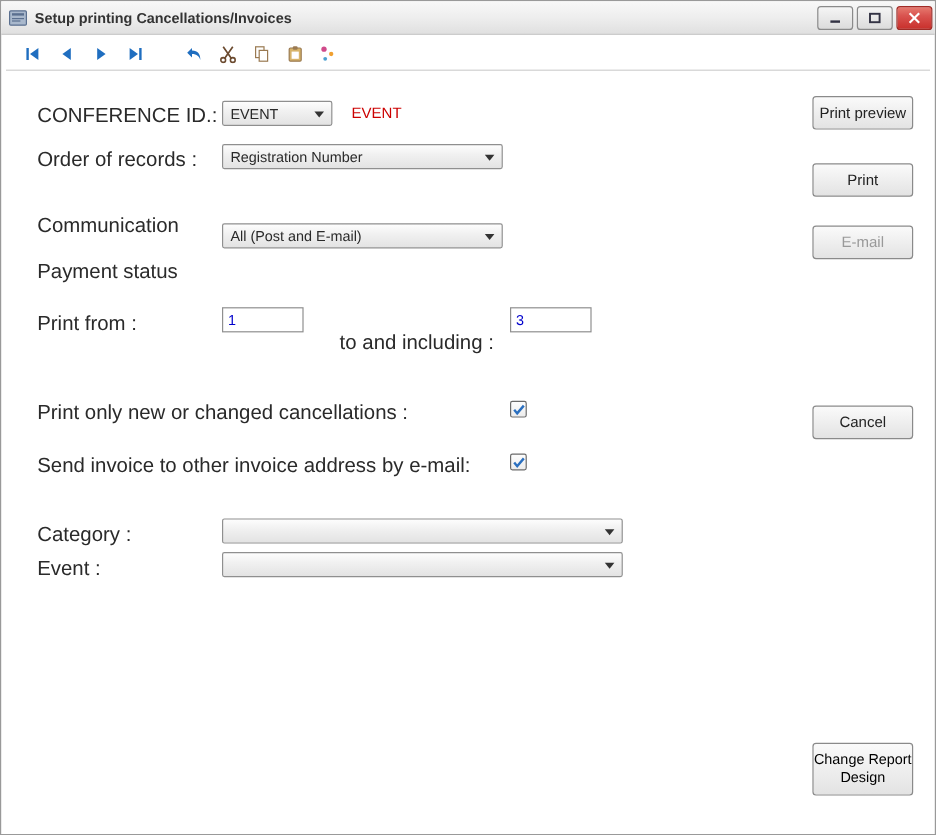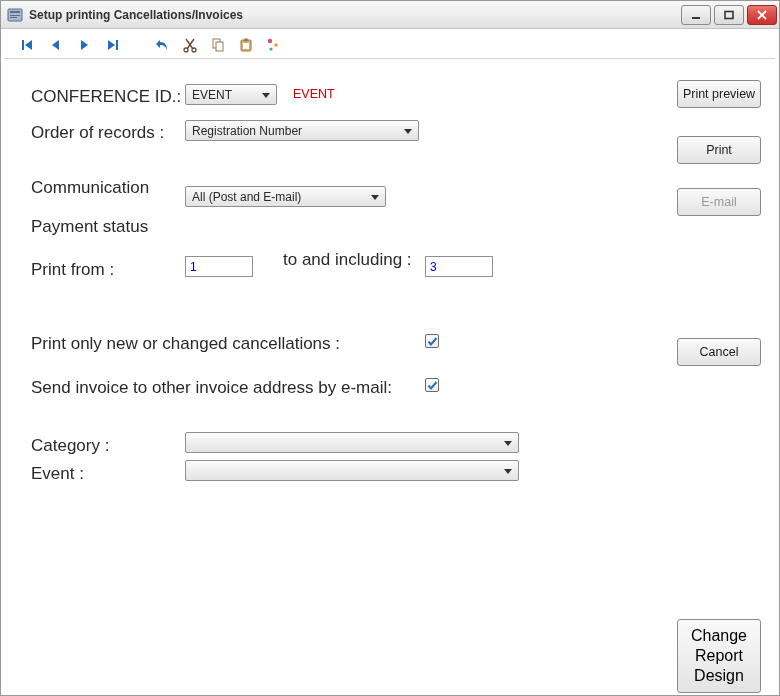--- a/index.html
+++ b/index.html
@@ -145,21 +145,21 @@
     .btn-right.disabled { color: #999; cursor: default; }
     .btn-big {
       position: absolute;
       left: 672px;
       width: 84px;
       padding: 6px 0;
       border: 1px solid #8a8a8a;
       border-radius: 3px;
       background: linear-gradient(to bottom, #fafafa, #e3e3e3);
       text-align: center;
-      font-size: 16px;
+      font-size: 12px;
       line-height: 1.25;
       cursor: pointer;
     }
 
     .pos { position: absolute; }
   </style>
 </head>
 <body>
 
 <div class="titlebar">
@@ -262,29 +262,29 @@
     <span>EVENT</span>
   </div>
   <span class="red-label pos" style="left:288px; top:25px">EVENT</span>
 
   <span class="label pos" style="left:26px; top:61px">Order of records :</span>
   <div class="select-like pos" style="left:180px; top:58px; width:234px">
     <span>Registration Number</span>
   </div>
 
   <span class="label pos" style="left:26px; top:116px">Communication</span>
-  <div class="select-like pos" style="left:180px; top:124px; width:201px">
+  <div class="select-like pos" style="left:180px; top:124px; width:234px">
     <span>All (Post and E-mail)</span>
   </div>
 
   <span class="label pos" style="left:26px; top:155px">Payment status</span>
 
   <span class="label pos" style="left:26px; top:198px">Print from :</span>
   <input class="text-input pos" style="left: 180px; top: 194px; width: 68px;" value="1">
-  <span class="label pos" style="left:278px; top:188px">to and including :</span>
+  <span class="label pos" style="left:278px; top:214px">to and including :</span>
   <input class="text-input pos" style="left: 420px; top: 194px; width: 68px;" value="3">
 
   <span class="label pos" style="left:26px; top:272px">Print only new or changed cancellations :</span>
   <span class="check pos" style="left:420px; top:272px">
     <svg viewBox="0 0 11 11">
         <path d="M1.5 5.5 L4 8.5 L9.5 2" stroke="#2a6fbf" stroke-width="2" fill="none"></path>
       </svg>
   </span>
 
   <span class="label pos" style="left:26px; top:316px">Send invoice to other invoice address by e-mail:</span>

